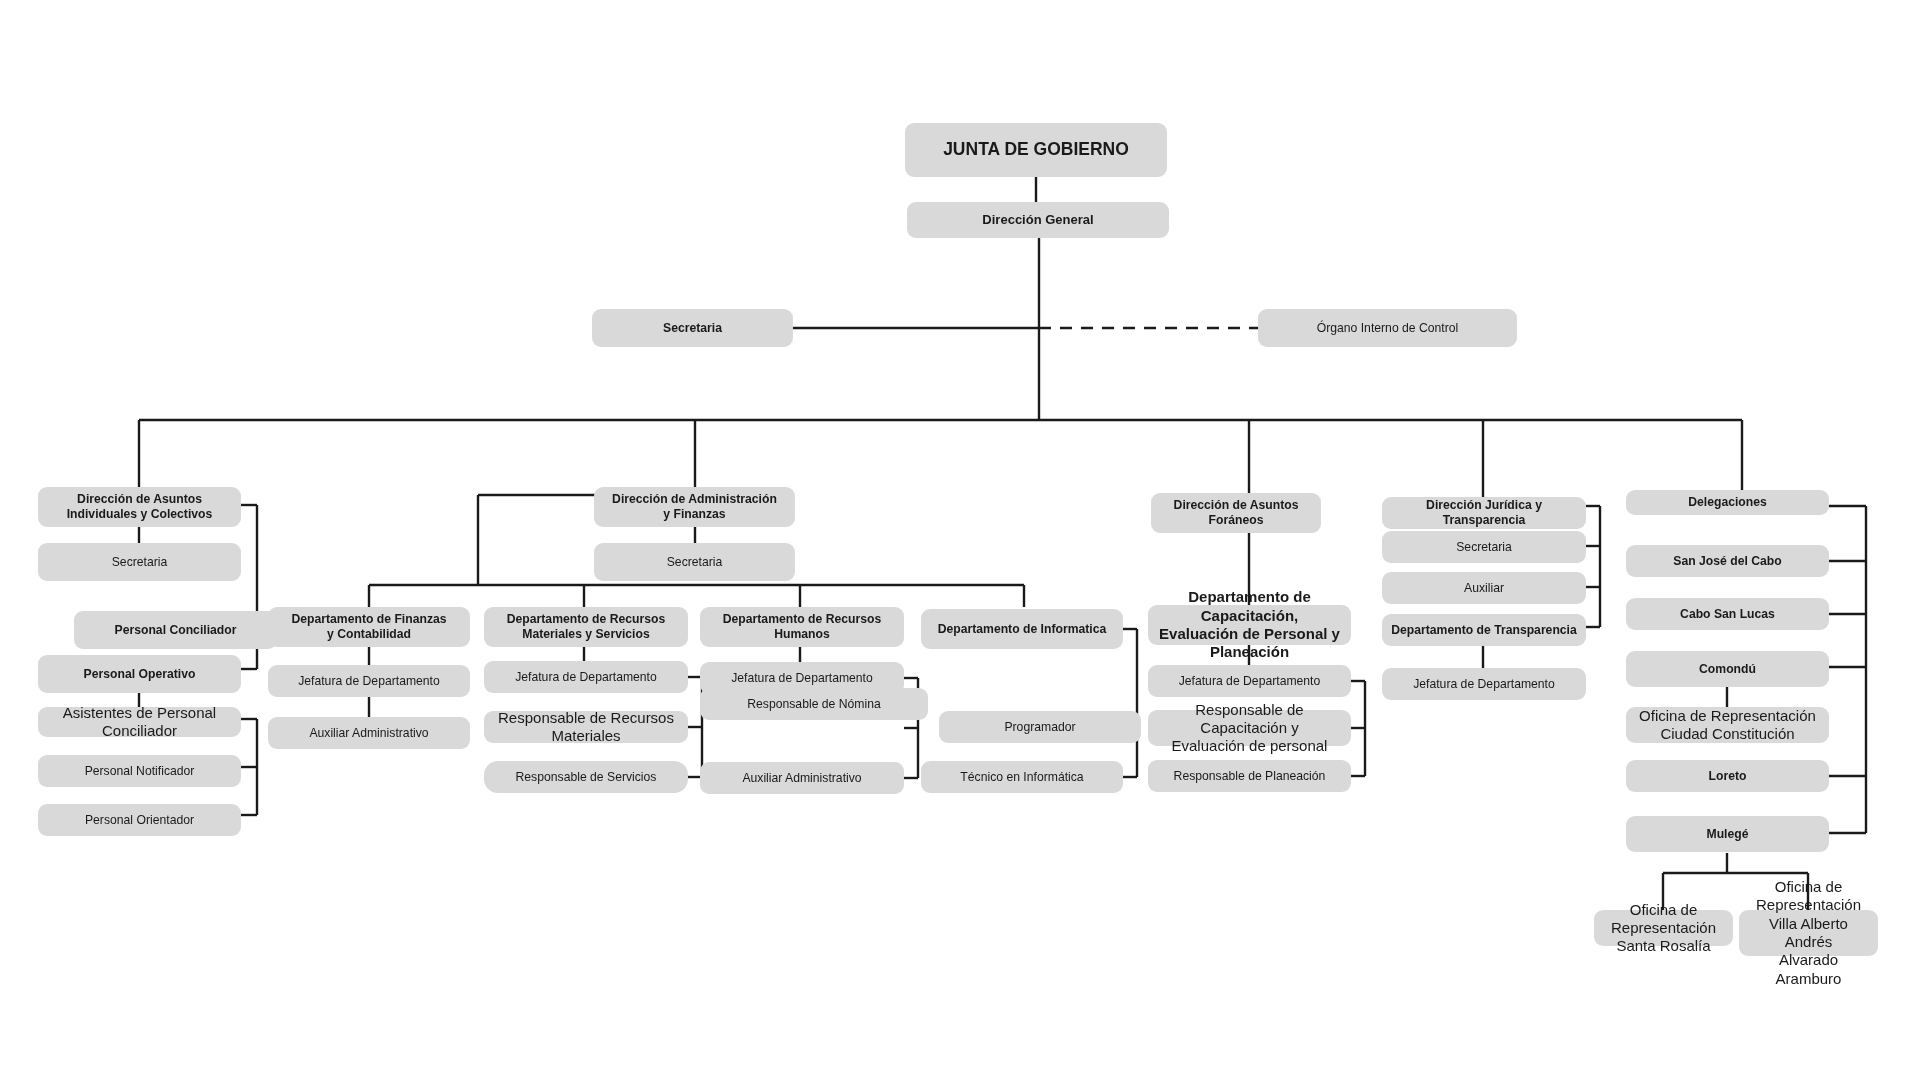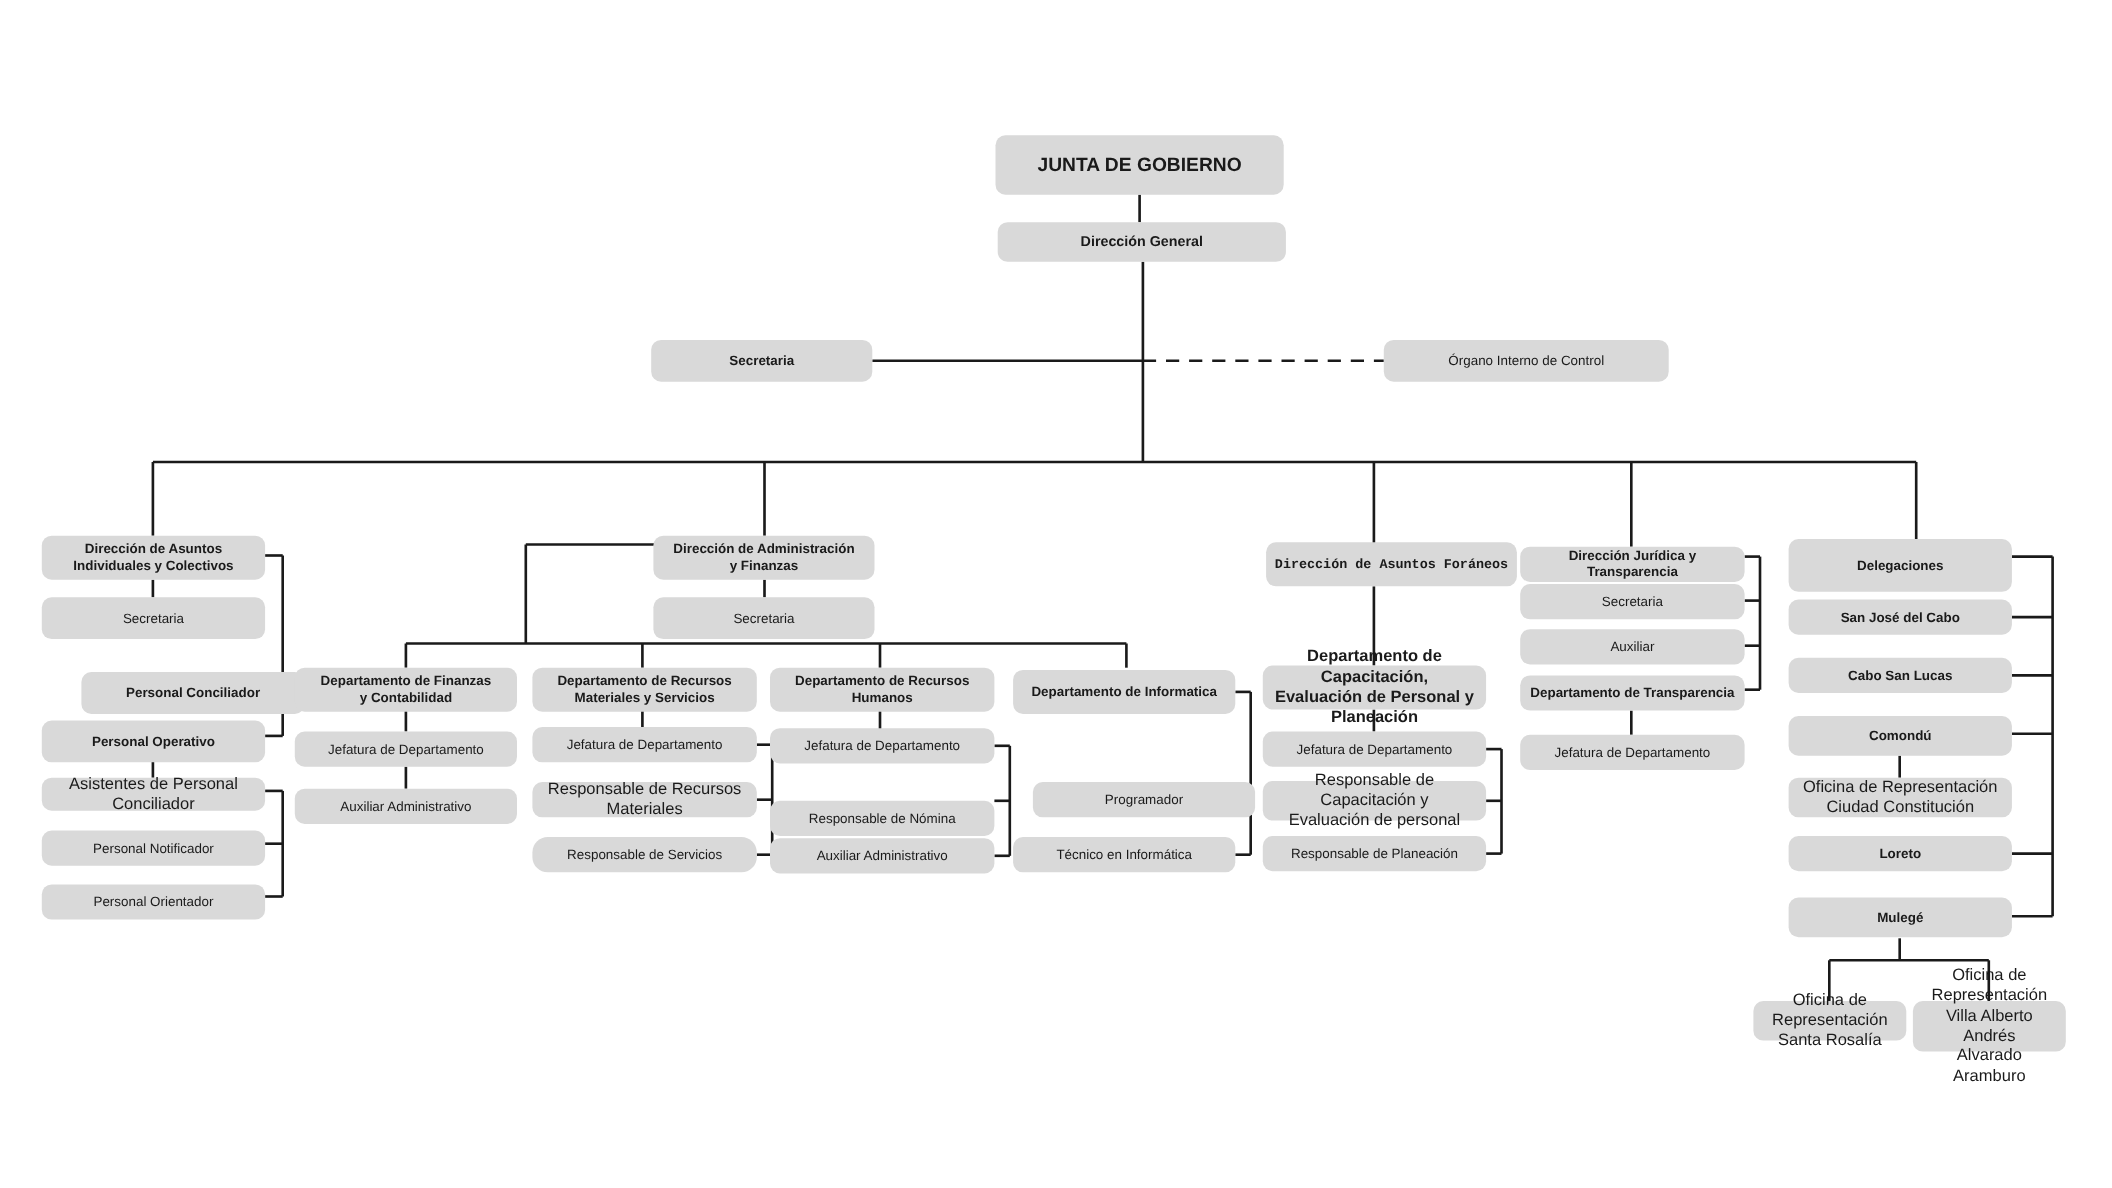--- a/index.html
+++ b/index.html
@@ -192,31 +192,31 @@
 
   <div class="node s11" style="left:484px; top:711px; width:204px; height:32px;">Responsable de Recursos Materiales</div>
 
   <div class="node s12" style="left:484px; top:761px; width:204px; height:32px;border-radius:14px;">Responsable de Servicios</div>
 
   <div class="node b s12" style="left:700px; top:607px; width:204px; height:40px;">Departamento de Recursos
 Humanos</div>
 
   <div class="node s12" style="left:700px; top:662px; width:204px; height:32px;">Jefatura de Departamento</div>
 
-  <div class="node s12" style="left:700px; top:728px; width:204px; height:32px;">Responsable de Nómina</div>
+  <div class="node s12" style="left:700px; top:688px; width:228px; height:32px;">Responsable de Nómina</div>
 
   <div class="node s12" style="left:700px; top:762px; width:204px; height:32px;">Auxiliar Administrativo</div>
 
   <div class="node b s12" style="left:921px; top:609px; width:202px; height:40px;">Departamento de Informatica</div>
 
   <div class="node s12" style="left:939px; top:711px; width:202px; height:32px;">Programador</div>
 
   <div class="node s12" style="left:921px; top:761px; width:202px; height:32px;">Técnico en Informática</div>
 
-  <div class="node b s12" style="left:1151px; top:493px; width:228px; height:40px;font-family:Liberation Mono, monospace;">Dirección de Asuntos Foráneos</div>
+  <div class="node b s12" style="left:1151px; top:493px; width:170px; height:40px;">Dirección de Asuntos Foráneos</div>
 
   <div class="node b s11" style="left:1148px; top:605px; width:203px; height:40px;">Departamento de Capacitación,
 Evaluación de Personal y Planeación</div>
 
   <div class="node s12" style="left:1148px; top:665px; width:203px; height:32px;">Jefatura de Departamento</div>
 
   <div class="node s11" style="left:1148px; top:710px; width:203px; height:36px;">Responsable de Capacitación y
 Evaluación de personal</div>
 
   <div class="node s12" style="left:1148px; top:760px; width:203px; height:32px;">Responsable de Planeación</div>
@@ -224,21 +224,21 @@
   <div class="node b s12" style="left:1382px; top:497px; width:204px; height:32px;">Dirección Jurídica y Transparencia</div>
 
   <div class="node s12" style="left:1382px; top:531px; width:204px; height:32px;">Secretaria</div>
 
   <div class="node s12" style="left:1382px; top:572px; width:204px; height:32px;">Auxiliar</div>
 
   <div class="node b s12" style="left:1382px; top:614px; width:204px; height:32px;">Departamento de Transparencia</div>
 
   <div class="node s12" style="left:1382px; top:668px; width:204px; height:32px;">Jefatura de Departamento</div>
 
-  <div class="node b s12" style="left:1626px; top:490px; width:203px; height:48px;">Delegaciones</div>
+  <div class="node b s12" style="left:1626px; top:490px; width:203px; height:25px;">Delegaciones</div>
 
   <div class="node b s12" style="left:1626px; top:545px; width:203px; height:32px;">San José del Cabo</div>
 
   <div class="node b s12" style="left:1626px; top:598px; width:203px; height:32px;">Cabo San Lucas</div>
 
   <div class="node b s12" style="left:1626px; top:651px; width:203px; height:36px;">Comondú</div>
 
   <div class="node s11" style="left:1626px; top:707px; width:203px; height:36px;">Oficina de Representación
 Ciudad Constitución</div>
 

